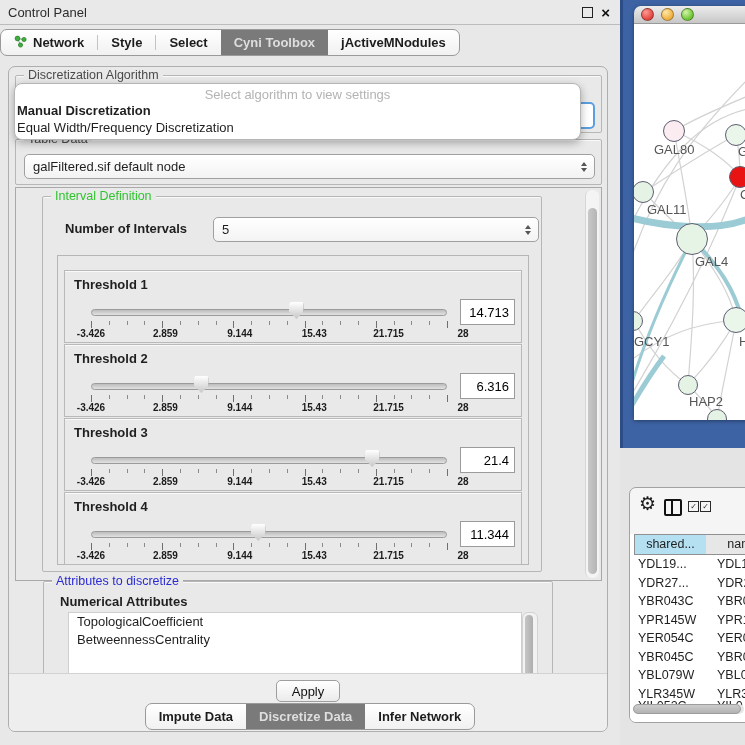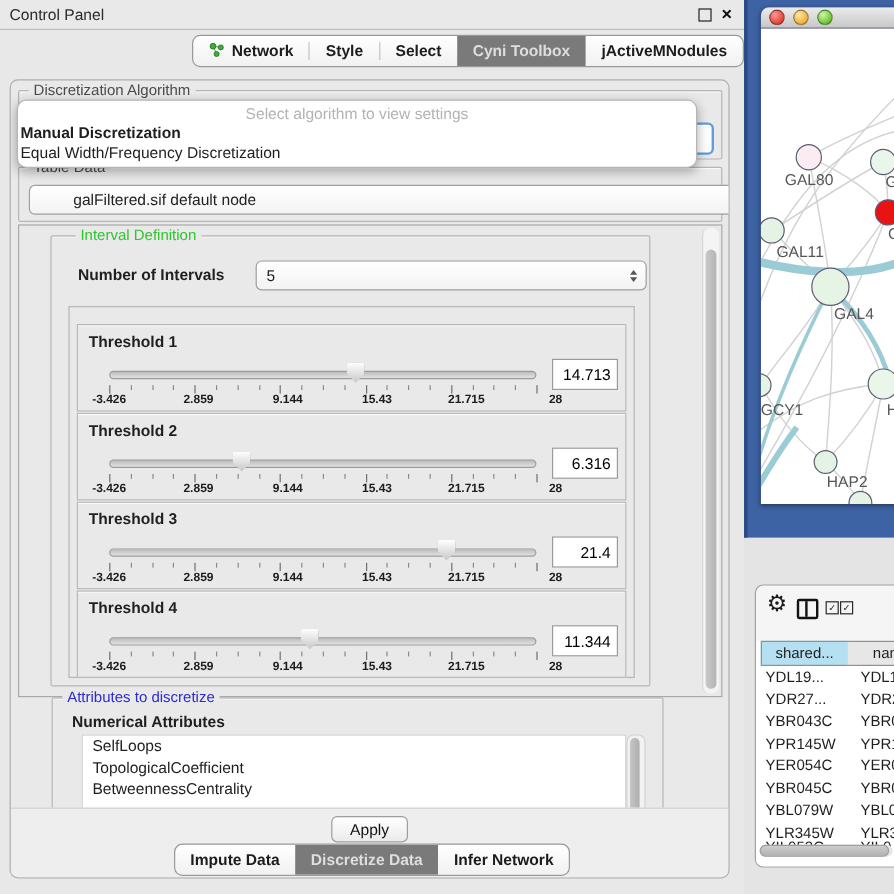--- a/index.html
+++ b/index.html
@@ -8,54 +8,54 @@
 
   
   .left{position:absolute;left:0;top:0;width:620px;height:745px;background:#e8e8e8;}
   .titlebar{position:absolute;left:0;top:0;width:620px;height:24px;background:#e9e9e9;border-bottom:1px solid #bcbcbc;display:flex;align-items:center;}
   .titlebar .t{margin-left:8px;font-size:13px;color:#2b2b2b;}
   .tb-icons{margin-left:auto;display:flex;align-items:center;gap:8px;margin-right:10px;}
   .float-box{width:9px;height:9px;border:1.5px solid #222;display:inline-block;}
   .close-x{font-weight:bold;font-size:15px;color:#111;line-height:1;}
 
   
-  .tabbar{position:absolute;left:0;top:29px;width:620px;display:flex;justify-content:flex-end;}
+  .tabbar{position:absolute;left:0;top:29px;width:620px;display:flex;justify-content:flex-start;}
   .tabstrip{display:inline-flex;align-items:stretch;background:linear-gradient(#ffffff,#f1f1f1);border:1px solid #9a9a9a;border-radius:7px;overflow:hidden;height:25px;}
   .tab{display:flex;align-items:center;padding:0 13px;font-size:13px;font-weight:600;color:#1c1c1c;background:transparent;cursor:default;white-space:nowrap;}
   .tab.selected{background:#7a7a7a;color:#dedede;}
   .tabsep{width:1px;background:#c3c3c3;margin:5px 0;}
   .net-ico{margin-right:6px;display:inline-block;}
 
   
   .main-panel{position:absolute;left:8px;top:66px;width:598px;height:664px;background:#e9e9e9;border:1px solid #aeaeae;border-radius:7px;overflow:hidden;}
   .group{position:absolute;border:1px solid #b6b6b6;border-radius:2px;box-shadow:inset 0 1px 0 rgba(255,255,255,.7);}
   .group-title{position:absolute;top:-8px;left:8px;background:#e9e9e9;padding:0 4px;font-size:12.5px;white-space:nowrap;}
   .gt-gray{color:#4a4a4a;}
-  .gt-green{color:#2fc52f;margin-left:12px;}
+  .gt-green{color:#2fc52f;}
   .gt-blue{color:#2b2bd4;}
 
   
   .algo-group{left:6px;top:8px;width:585px;height:56px;}
   .algo-combo-frag{position:absolute;right:6px;top:26px;width:46px;height:23px;background:#fff;border:2px solid #5c9fe0;border-radius:5px;}
 
   
   .popup{position:absolute;left:5px;top:16px;width:565px;height:55px;background:#ffffff;border:1px solid #b5b5b5;border-radius:8px;box-shadow:0 3px 9px rgba(0,0,0,.30);z-index:50;}
   .popup .hint{text-align:center;color:#b3b3b3;font-size:13px;padding-top:3px;}
   .popup .opt{font-size:13px;padding:0 2px;line-height:17px;white-space:nowrap;}
   .popup .opt.bold{font-weight:bold;}
 
   
   .td-group{left:6px;top:72px;width:585px;height:44px;}
   .combo{position:absolute;display:flex;align-items:center;background:linear-gradient(#ffffff,#f3f3f3);border:1px solid #a0a0a0;border-radius:5px;font-size:13px;}
   .combo .cv{margin-left:8px;white-space:nowrap;overflow:hidden;}
   .spin{margin-left:auto;display:flex;flex-direction:column;gap:2px;padding-right:7px;}
   .spin i{width:0;height:0;border-left:3.5px solid transparent;border-right:3.5px solid transparent;}
   .spin .up{border-bottom:4px solid #555;}
   .spin .dn{border-top:4px solid #555;}
-  .td-combo{left:8px;top:14px;width:569px;height:23px;padding-left:28px;}
+  .td-combo{left:8px;top:14px;width:569px;height:23px;}
 
   
   .settings{position:absolute;left:6px;top:120px;width:585px;height:392px;border:1px solid #a9a9a9;background:#e9e9e9;}
   .vscroll{position:absolute;top:2px;right:2px;width:13px;bottom:2px;background:#f4f4f4;border-left:1px solid #d7d7d7;border-radius:6px;}
   .vscroll .thumb{position:absolute;left:1.5px;width:9px;background:linear-gradient(90deg,#c9c9c9,#b4b4b4);border-radius:5px;}
   .set-thumb{top:18px;bottom:4px;}
 
   .interval-group{left:26px;top:8px;width:498px;height:374px;}
   .num-label{position:absolute;left:22px;top:24px;font-weight:bold;font-size:13px;text-align:center;}
   .num-combo{left:170px;top:20px;width:324px;height:23px;}
@@ -371,21 +371,20 @@
 
         <div class="vscroll">
           <div class="thumb set-thumb"></div>
         </div>
       </div>
 
       <div class="group attr-group">
         <div class="group-title gt-blue">Attributes to discretize</div>
         <div class="attr-heading">Numerical Attributes</div>
         <div class="attr-list">
-          <div class="item">SelfLoops</div>
           <div class="item">TopologicalCoefficient</div>
           <div class="item">BetweennessCentrality</div>
         </div>
         <div class="attr-scroll">
           <div class="thumb"></div>
         </div>
       </div>
 
       <div class="apply-row">
         <button class="btn">Apply</button>

